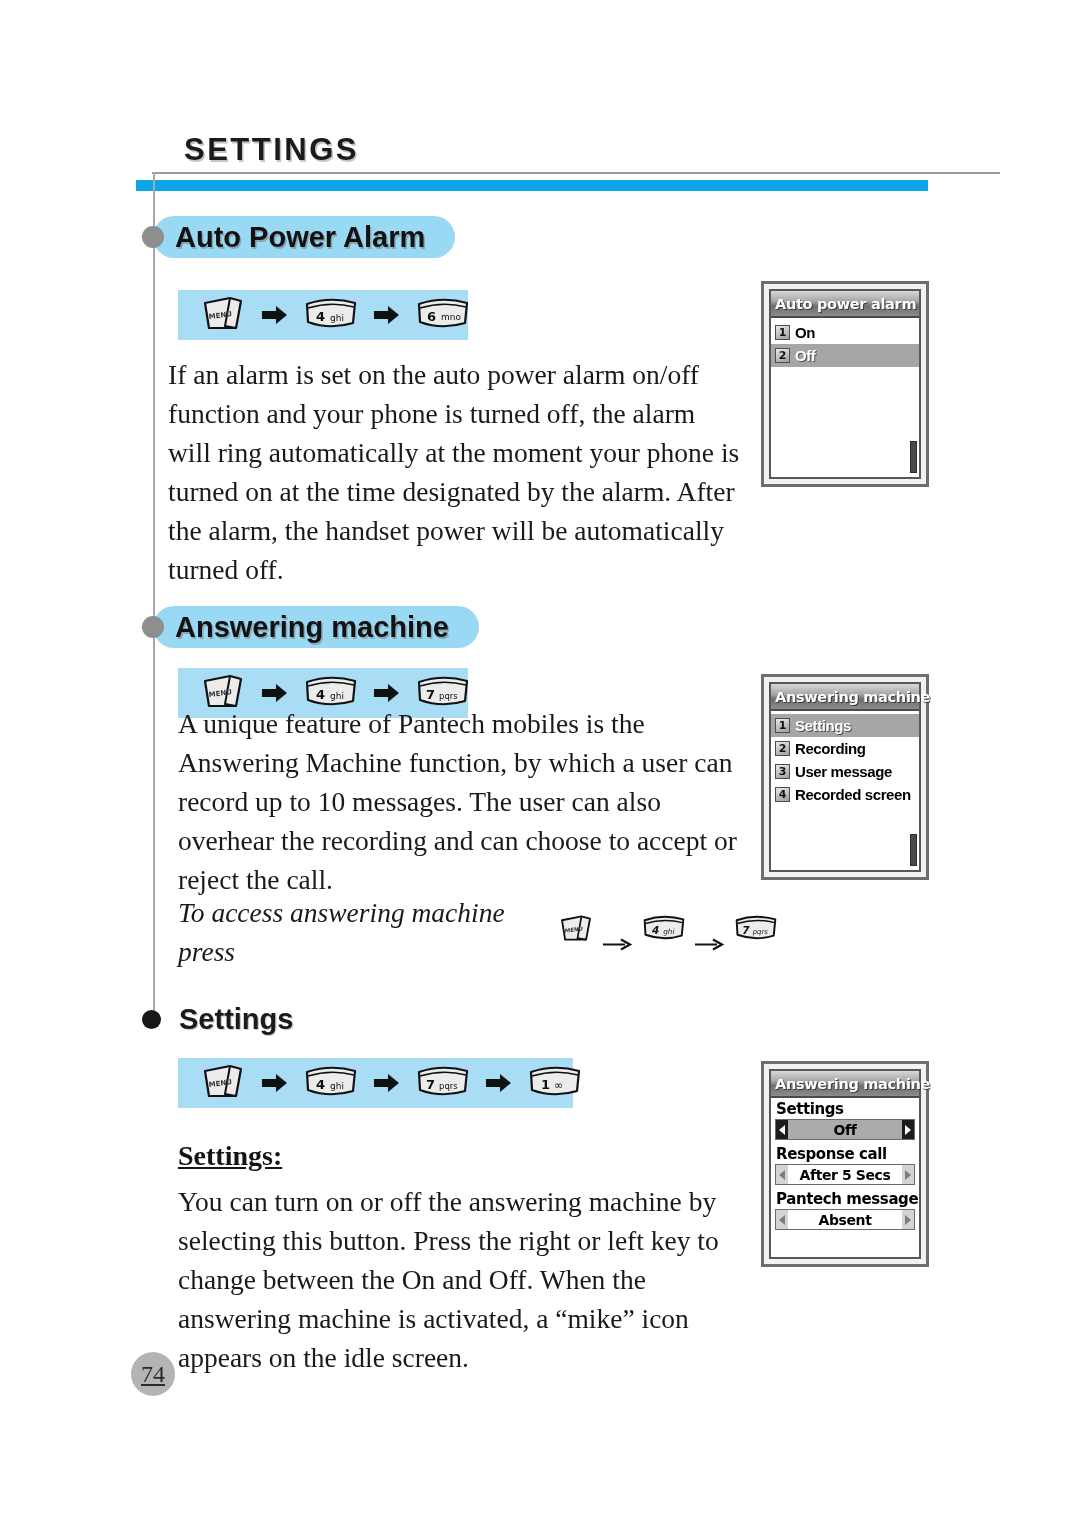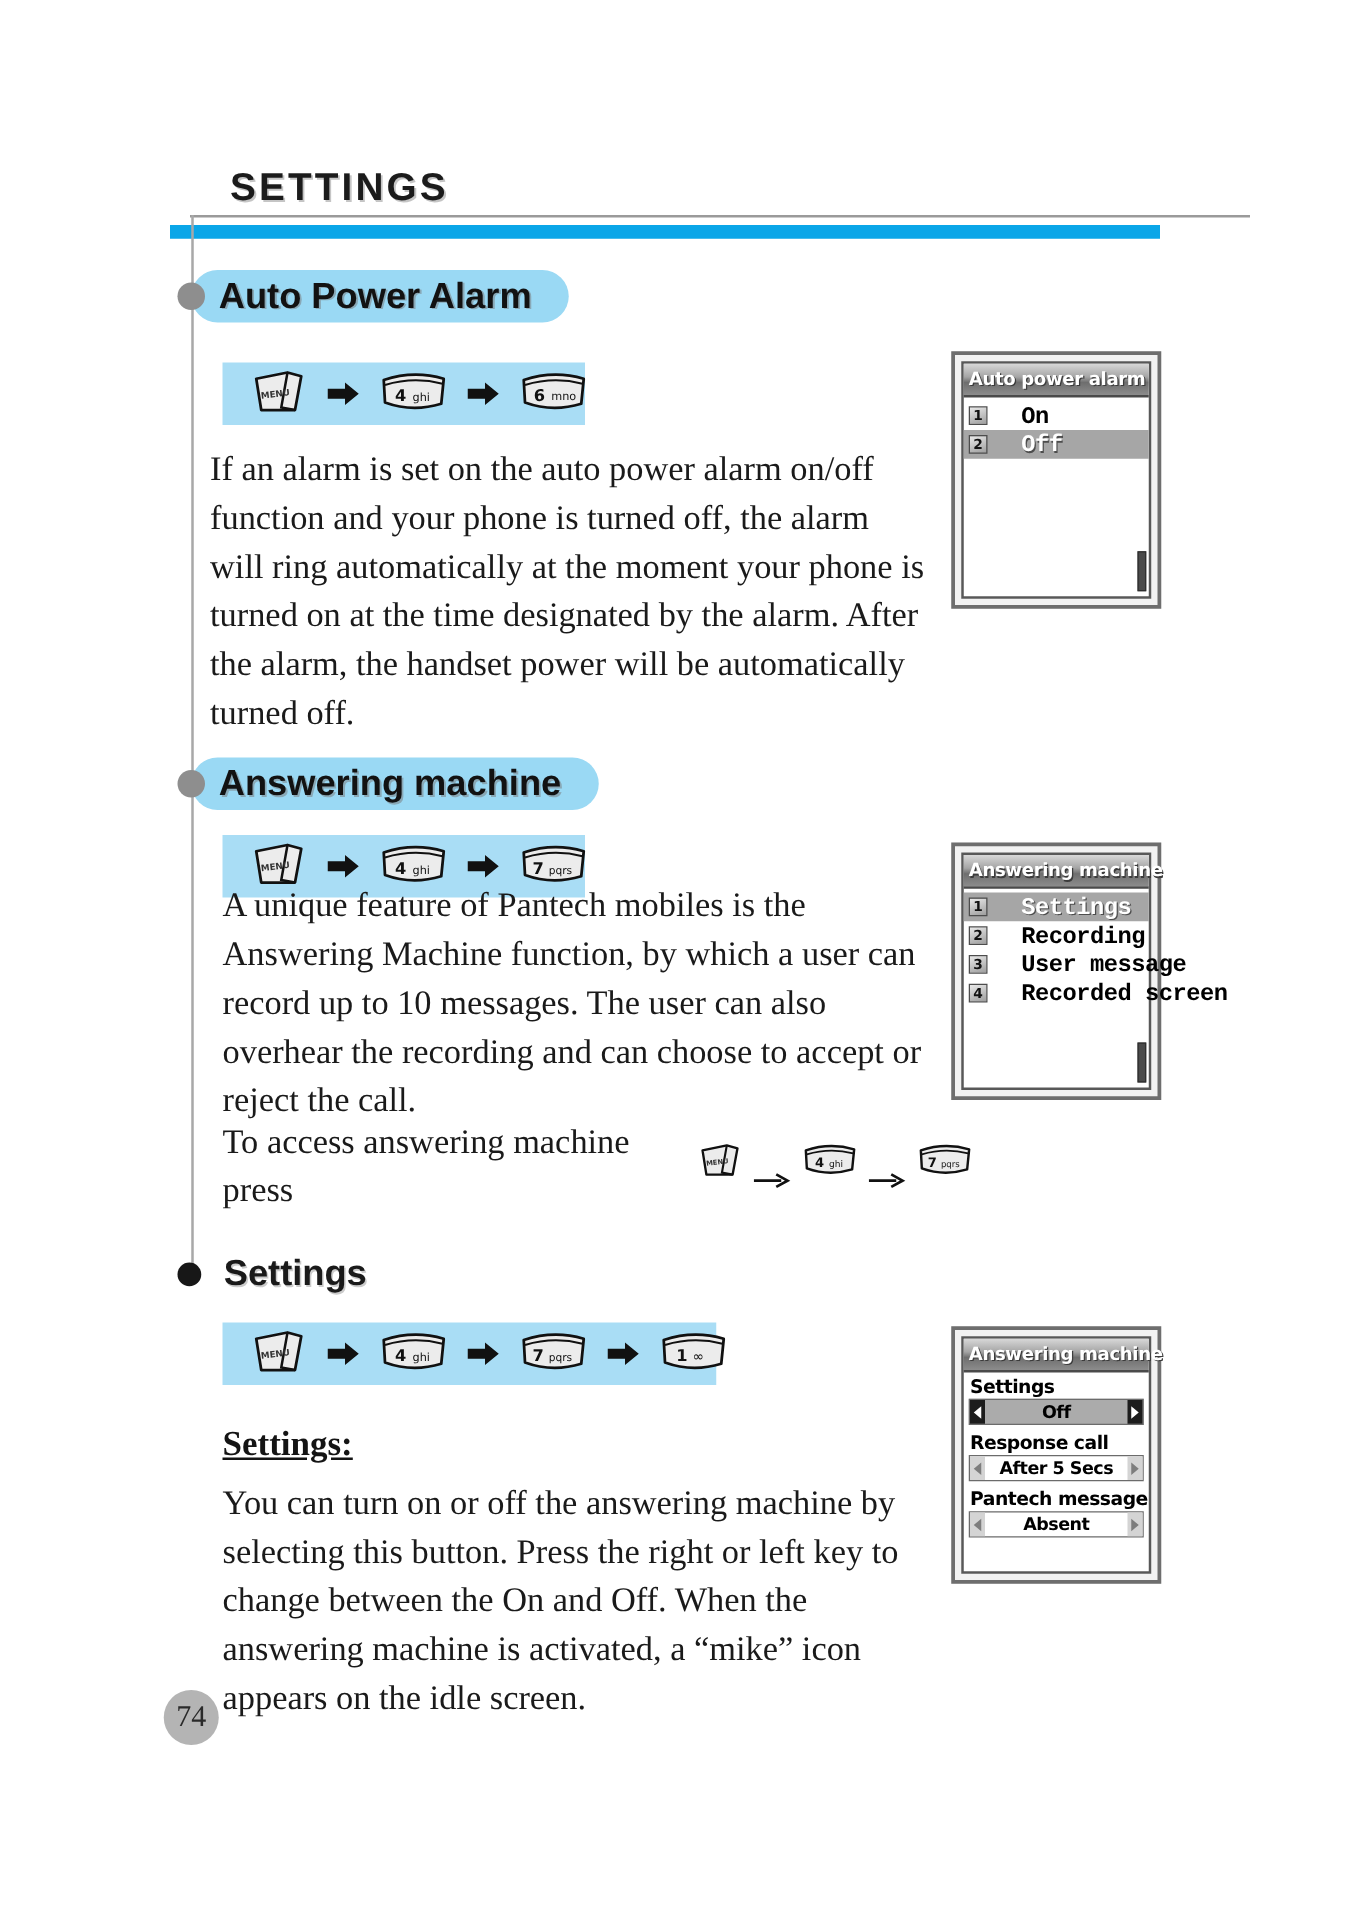--- a/index.html
+++ b/index.html
@@ -181,27 +181,26 @@
     background: linear-gradient(160deg,#e9e9e9,#9e9e9e);
     border: 1px solid #4d4d4d;
     font-family: "DejaVu Sans", sans-serif;
     font-size: 11px;
     font-weight: bold;
     color: #111;
     display: flex; align-items: center; justify-content: center;
     box-sizing: border-box;
   }
   .ph-label {
-    font-family: Liberation Mono, monospace;
-    font-weight: bold;
-    font-size: 19px;
+    font-family: Liberation Sans, sans-serif;
+    font-weight: bold;
+    font-size: 15px;
     color: #000;
     white-space: nowrap;
     letter-spacing: -0.4px;
-    margin-left: 22px;
   }
   .ph-row.sel .ph-label { color: #ffffff; text-shadow: 1px 1px 0 #4d4d4d; }
 
   .ph-field-label {
     font-family: "DejaVu Sans", sans-serif;
     font-weight: bold;
     font-size: 15px;
     color: #000;
     padding: 2px 0 1px 5px;
     letter-spacing: -0.4px;
@@ -263,20 +262,21 @@
     width: 44px;
     height: 44px;
     border-radius: 50%;
     background: #b4b4b4;
     display: flex;
     align-items: center;
     justify-content: center;
     font-family: "Liberation Serif", serif;
     font-size: 24px;
     color: #2a2a2a;
+    text-decoration: underline;
   }
 </style>
 </head>
 <body>
 
 <div class="page-title">SETTINGS</div>
 <div class="rule-gray"></div>
 <div class="rule-blue"></div>
 <div class="spine"></div>
 
@@ -383,21 +383,21 @@
       <path d="M3 9 Q27 1 51 8 L49 28 Q26 35 4 27 Z" fill="#ececec" stroke="#111" stroke-width="2.2" stroke-linejoin="round"></path>
       <path d="M4 13 Q27 6 50 12" fill="none" stroke="#111" stroke-width="1.6"></path>
       <text x="10" y="26" font-family="DejaVu Sans, sans-serif" font-size="13" font-weight="bold" fill="#111">7</text>
       <text x="23" y="26" font-family="DejaVu Sans, sans-serif" font-size="8.5" fill="#111">pqrs</text>
     </svg>
   </span>
 </div>
 
 <div class="body-text" style="left:178px; top:704px; width:580px;">A unique feature of Pantech mobiles is the Answering Machine function, by which a user can record up to 10 messages. The user can also overhear the recording and can choose to accept or reject the call.</div>
 
-<div class="body-text inline-row" style="left:178px; top:893px; width:600px;">
+<div class="body-text inline-row" style="left:178px; top:893px; width:600px;font-style:italic;">
   <span>To access answering machine press</span>
   <span class="keycap">
     <svg width="36" height="28" viewBox="0 0 46 36">
       <path d="M5 8 L30 3 L41 6 L36 33 L9 33 Z" fill="#ececec" stroke="#111" stroke-width="2.4" stroke-linejoin="round"></path>
       <path d="M30 3 L25 31 L36 33" fill="none" stroke="#111" stroke-width="2.2"></path>
       <text x="9" y="24" font-family="DejaVu Sans, sans-serif" font-size="7" font-weight="bold" fill="#333" transform="rotate(-7 9 24)">MENU</text>
     </svg>
   </span>
   <span class="arrow-thin">
     <svg width="30" height="16" viewBox="0 0 30 16">

